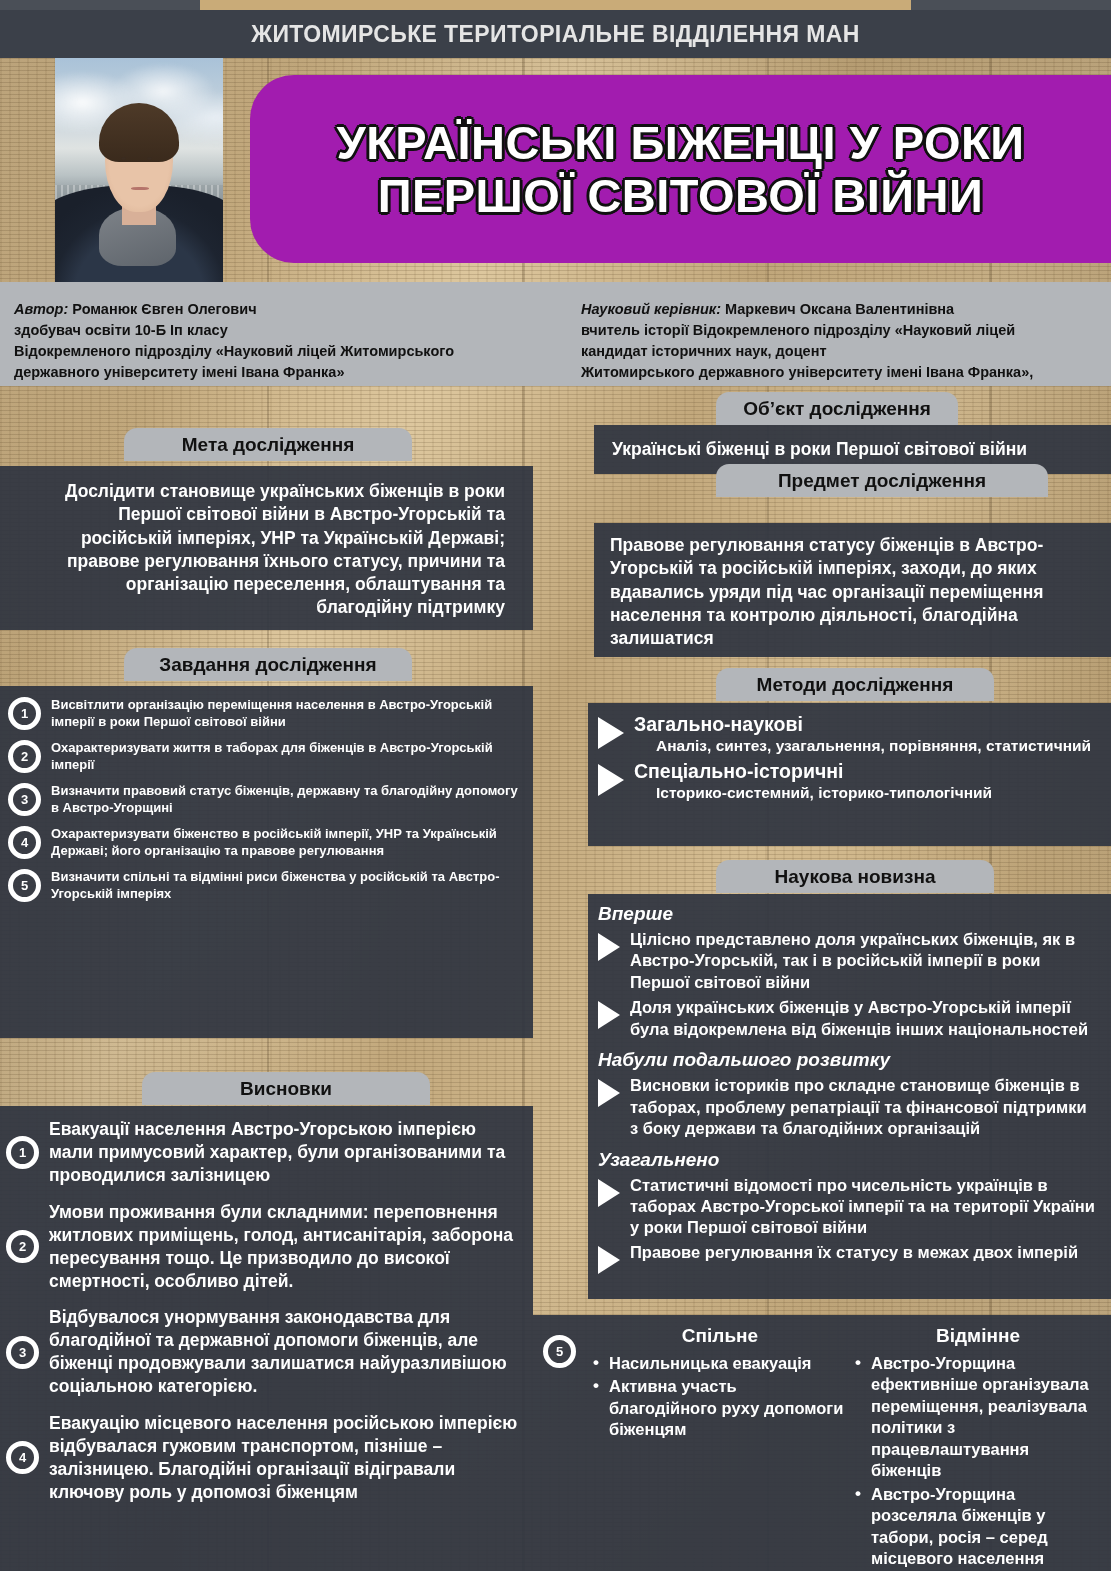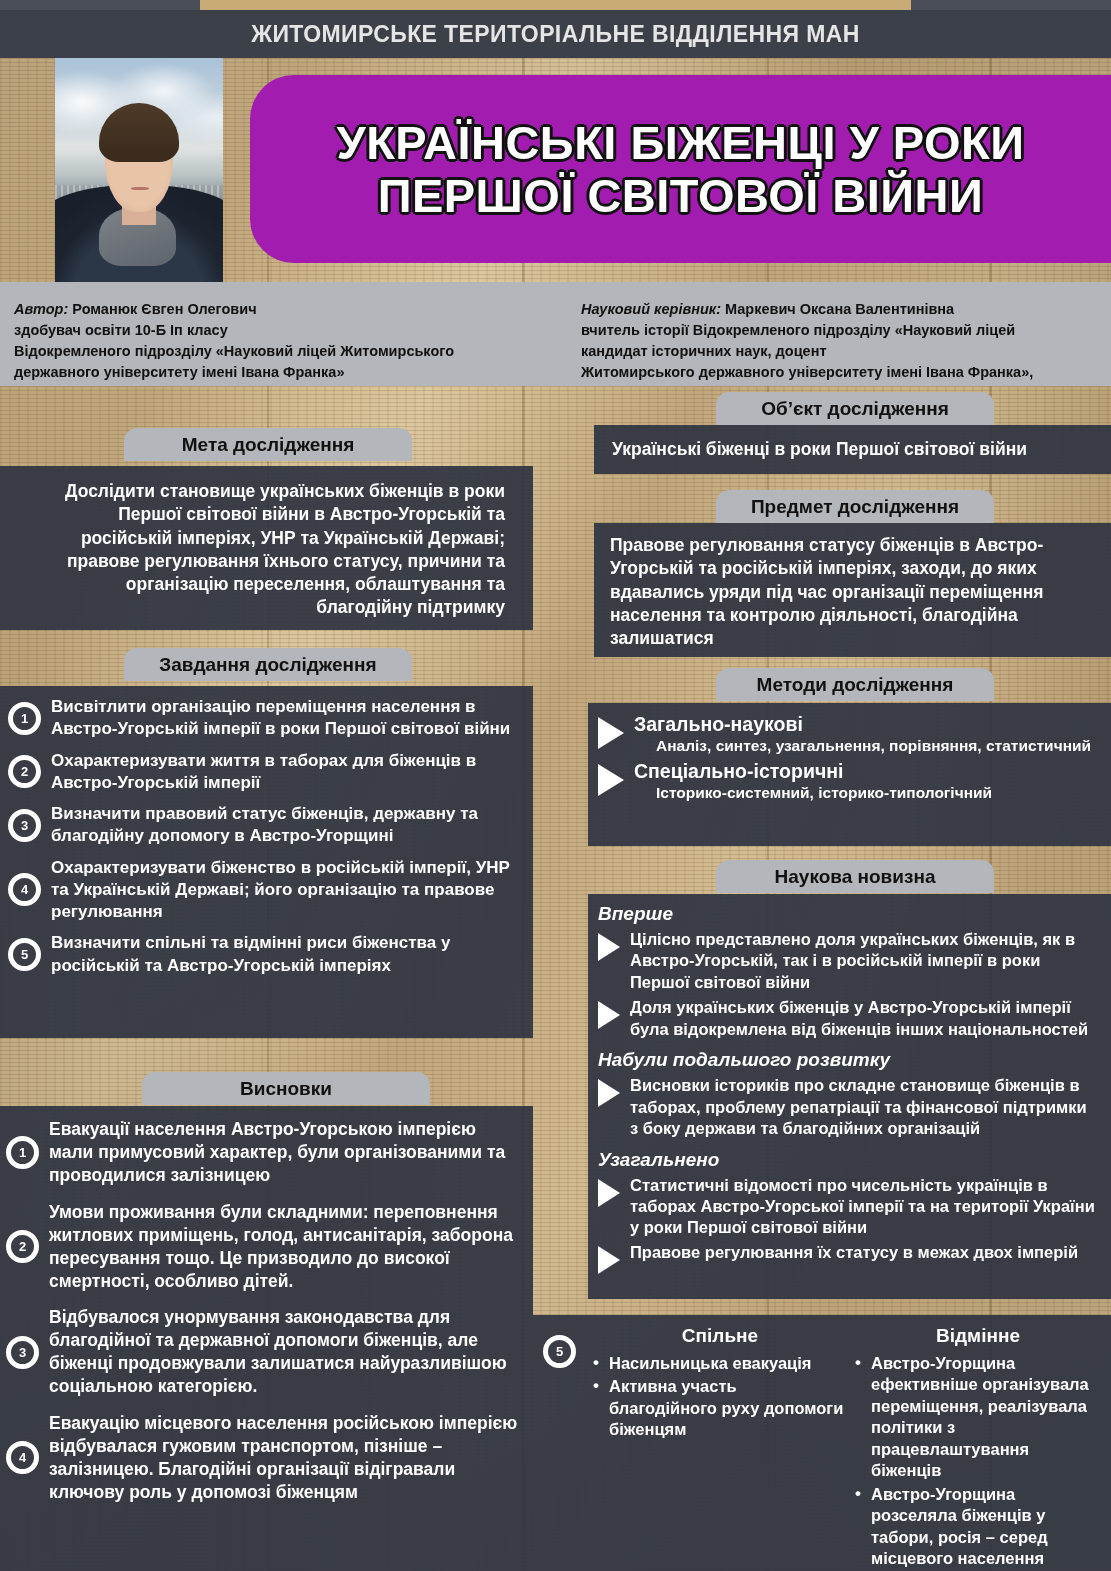--- a/index.html
+++ b/index.html
@@ -128,21 +128,21 @@
   .body-text { font-size: 17.5px; font-weight: 700; line-height: 1.33; }
 
   
   .numrow { display: flex; align-items: center; gap: 10px; }
   .badge {
     flex: 0 0 auto; width: 33px; height: 33px; border-radius: 50%;
     border: 5px solid #fff; background: transparent;
     display: flex; align-items: center; justify-content: center;
     color: #fff; font-size: 13px; font-weight: 700;
   }
-  .numrow .txt { font-size: 17px; font-weight: 700; line-height: 1.31; }
+  .numrow .txt { font-size: 13px; font-weight: 700; line-height: 1.31; }
 
   
   .trirow { display: flex; gap: 10px; align-items: flex-start; }
   .tri {
     flex: 0 0 auto; width: 0; height: 0; margin-top: 4px;
     border-left: 26px solid #fff;
     border-top: 16px solid transparent;
     border-bottom: 16px solid transparent;
   }
   .tri.sm { border-left-width: 22px; border-top-width: 14px; border-bottom-width: 14px; }
@@ -197,31 +197,31 @@
     <p>державного університету імені Івана Франка»</p>
   </div>
   <div class="author-col right" style="flex:0 0 540px;">
     <p><span class="lead">Науковий керівник:</span><span> Маркевич Оксана Валентинівна</span></p>
     <p> вчитель історії Відокремленого підрозділу «Науковий ліцей</p>
     <p>кандидат історичних наук, доцент</p>
     <p>Житомирського державного університету імені Івана Франка»,</p>
   </div>
 </div>
 
-<div class="sec-head" style="left:716px; top:392px; width:278px;">Об’єкт дослідження</div>
+<div class="sec-head" style="left:716px; top:392px; width:242px;">Об’єкт дослідження</div>
 <div class="panel" style="left:594px; top:425px; width:517px; height:49px; display:flex; align-items:center; padding:0 18px;">
   <div class="body-text">Українські біженці в роки Першої світової війни</div>
 </div>
 
 <div class="sec-head" style="left:124px; top:428px; width:288px;text-align:center;">Мета дослідження</div>
 <div class="panel" style="left:0px; top:466px; width:533px; height:164px; padding:14px 28px;text-align:right;">
   <div class="body-text">Дослідити становище українських біженців в роки Першої світової війни в Австро-Угорській та російській імперіях, УНР та Українській Державі; правове регулювання їхнього статусу, причини та організацію переселення, облаштування та благодійну підтримку</div>
 </div>
 
-<div class="sec-head" style="left:716px; top:490px; width:278px;">Предмет дослідження</div>
+<div class="sec-head" style="left:716px; top:464px; width:332px;">Предмет дослідження</div>
 <div class="panel" style="left:594px; top:523px; width:517px; height:134px; padding:11px 16px;">
   <div class="body-text">Правове регулювання статусу біженців в Австро-Угорській та російській імперіях, заходи, до яких вдавались уряди під час організації переміщення населення та контролю діяльності, благодійна залишатися</div>
 </div>
 
 <div class="sec-head" style="left:124px; top:648px; width:288px;">Завдання дослідження</div>
 <div class="panel" style="left:0px; top:686px; width:533px; height:352px; padding:10px 12px 8px 8px;">
   <div class="numrow" style="margin-bottom:9px;">
     <div class="badge">1</div>
     <div class="txt">Висвітлити організацію переміщення населення в Австро-Угорській імперії в роки Першої світової війни</div>
   </div>

